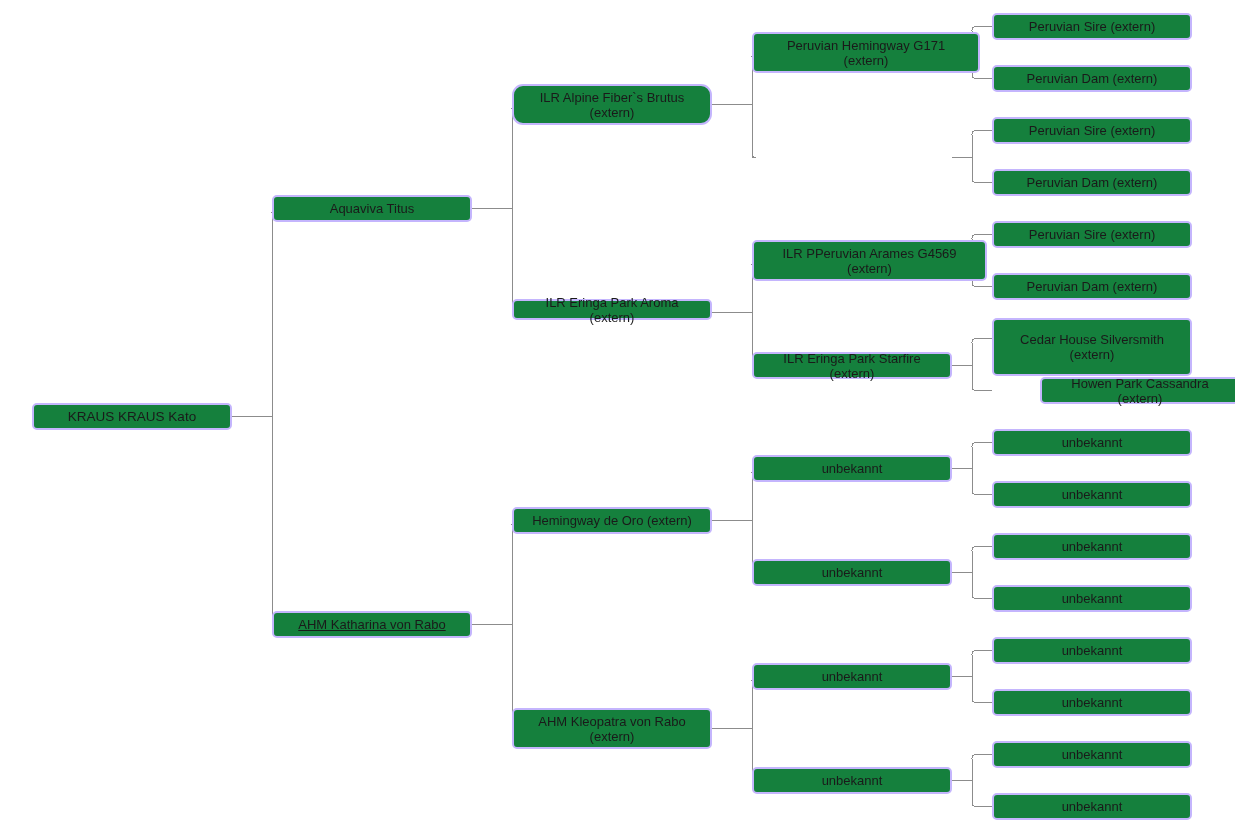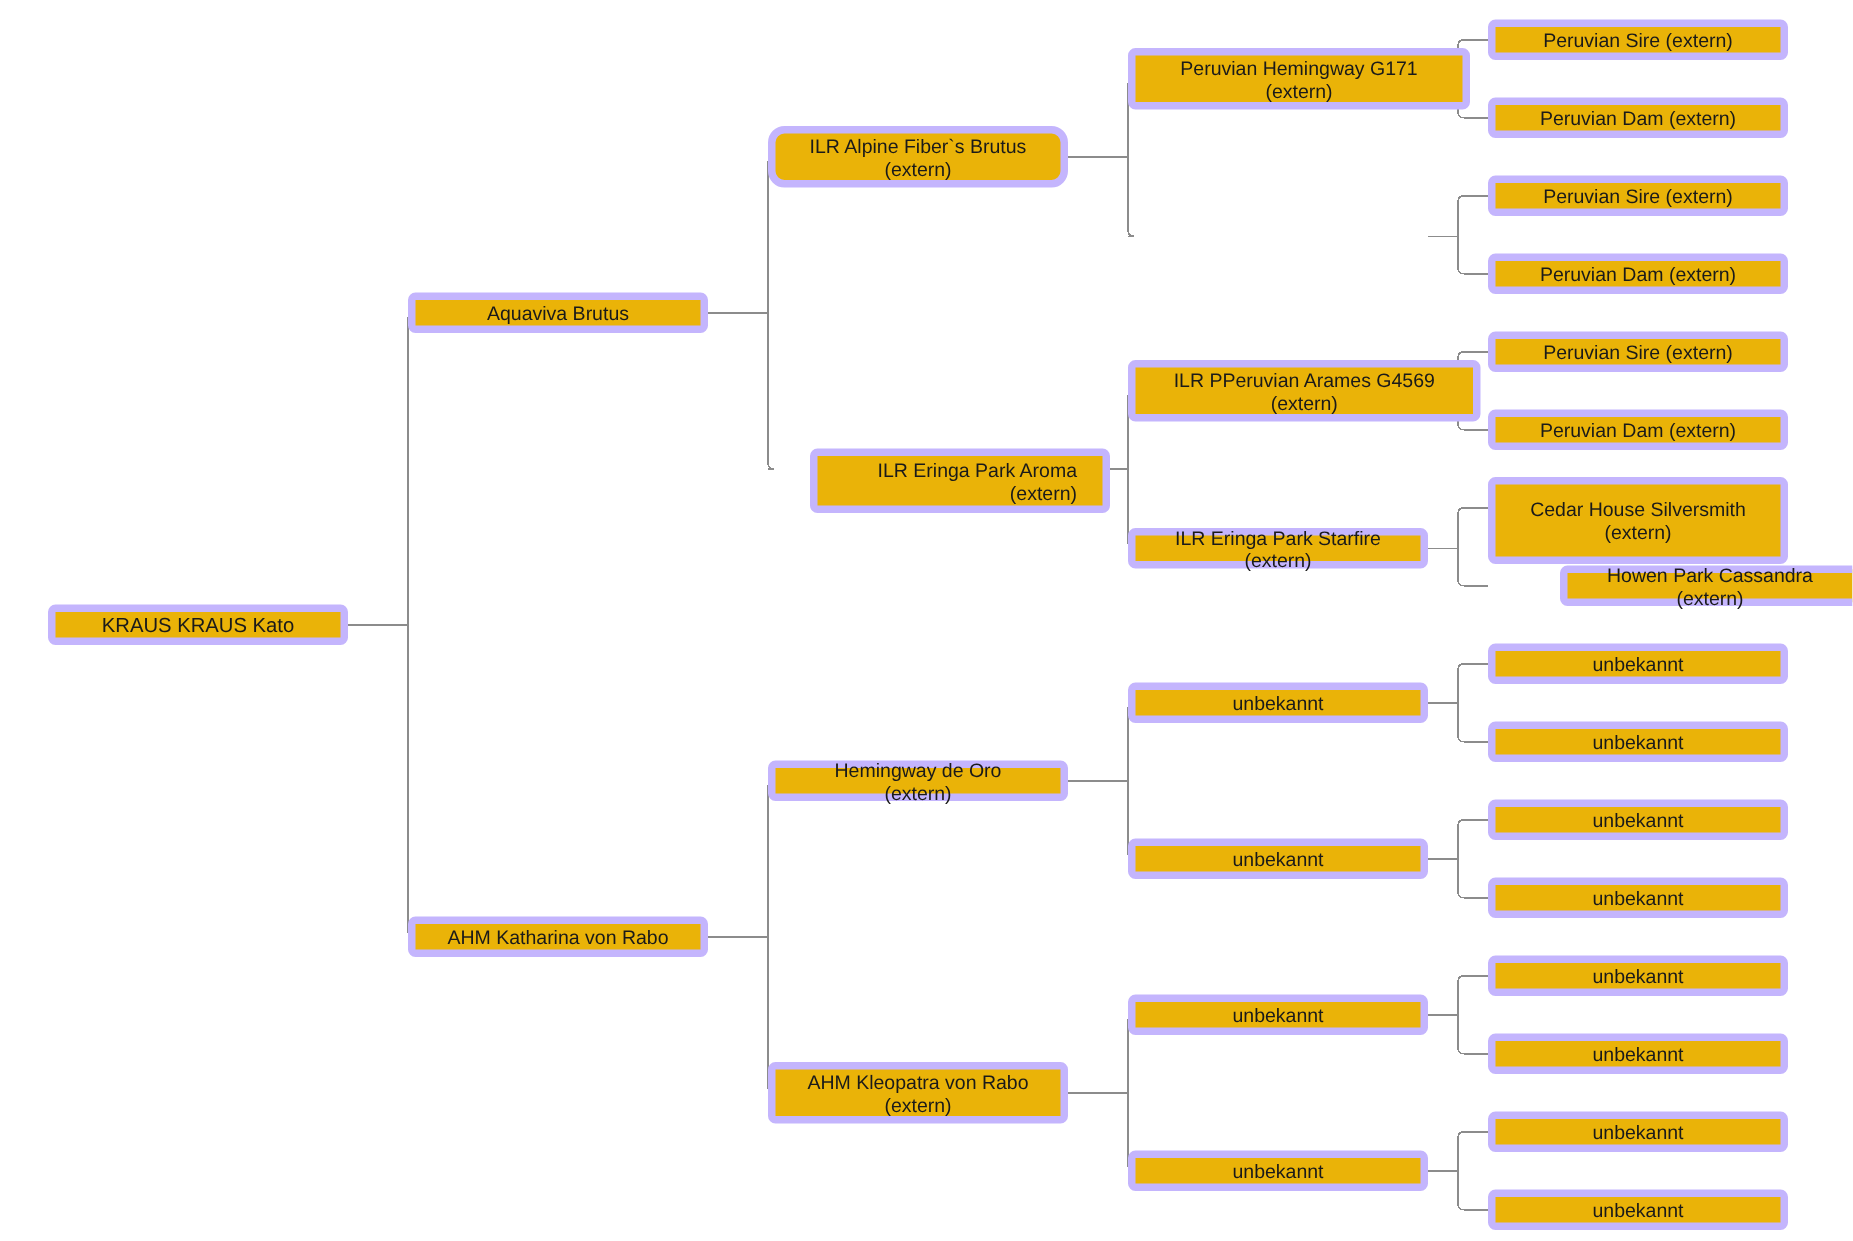--- a/index.html
+++ b/index.html
@@ -23,23 +23,23 @@
     position: absolute;
     left: 0;
     top: 0;
     width: 1235px;
     height: 827px;
     pointer-events: none;
   }
   .node {
     position: absolute;
     box-sizing: border-box;
-    border: 5px solid #c4b5fd;
+    border: 2px solid #c4b5fd;
     border-radius: 5px;
-    background: #eab308;
+    background: #15803d;
     color: #1a1a1a;
     font-size: 13px;
     line-height: 15px;
     text-align: center;
     display: flex;
     align-items: center;
     justify-content: center;
     padding: 2px 17px;
     white-space: pre-line;
     z-index: 2;
@@ -64,26 +64,26 @@
       <path d="M 952 260.5 H 972 M 972 260.5 V 238.5 Q 972 234.5 976 234.5 H 992 M 972 260.5 V 282.5 Q 972 286.5 976 286.5 H 992" fill="none" stroke="#8c8c8c" stroke-width="1" shape-rendering="crispEdges"></path>
       <path d="M 952 365.5 H 972 M 972 365.5 V 342.5 Q 972 338.5 976 338.5 H 992 M 972 365.5 V 386.5 Q 972 390.5 976 390.5 H 992" fill="none" stroke="#8c8c8c" stroke-width="1" shape-rendering="crispEdges"></path>
       <path d="M 952 468.5 H 972 M 972 468.5 V 446.5 Q 972 442.5 976 442.5 H 992 M 972 468.5 V 490.5 Q 972 494.5 976 494.5 H 992" fill="none" stroke="#8c8c8c" stroke-width="1" shape-rendering="crispEdges"></path>
       <path d="M 952 572.5 H 972 M 972 572.5 V 550.5 Q 972 546.5 976 546.5 H 992 M 972 572.5 V 594.5 Q 972 598.5 976 598.5 H 992" fill="none" stroke="#8c8c8c" stroke-width="1" shape-rendering="crispEdges"></path>
       <path d="M 952 676.5 H 972 M 972 676.5 V 654.5 Q 972 650.5 976 650.5 H 992 M 972 676.5 V 698.5 Q 972 702.5 976 702.5 H 992" fill="none" stroke="#8c8c8c" stroke-width="1" shape-rendering="crispEdges"></path>
       <path d="M 952 780.5 H 972 M 972 780.5 V 758.5 Q 972 754.5 976 754.5 H 992 M 972 780.5 V 802.5 Q 972 806.5 976 806.5 H 992" fill="none" stroke="#8c8c8c" stroke-width="1" shape-rendering="crispEdges"></path>
     </svg>
 
   <div class="node gen0" style="left: 32px; top: 403px; width: 200px; height: 27px;">KRAUS KRAUS Kato</div>
 
-  <div class="node" style="left: 272px; top: 195px; width: 200px; height: 27px;">Aquaviva Brutus</div>
-  <div class="node" style="left: 272px; top: 611px; width: 200px; height: 27px;">AHM Katharina von Rabo</div>
+  <div class="node" style="left: 272px; top: 195px; width: 200px; height: 27px;">Aquaviva Titus</div>
+  <div class="node" style="left: 272px; top: 611px; width: 200px; height: 27px; text-decoration: underline;">AHM Katharina von Rabo</div>
 
   <div class="node" style="left: 512px; top: 84px; width: 200px; height: 41px; border-radius: 11px;">ILR Alpine Fiber`s Brutus
 (extern)</div>
-  <div class="node" style="left: 540px; top: 299px; width: 200px; height: 43px; text-align: right;">ILR Eringa Park Aroma (extern)</div>
+  <div class="node" style="left: 512px; top: 299px; width: 200px; height: 21px;">ILR Eringa Park Aroma (extern)</div>
   <div class="node" style="left: 512px; top: 507px; width: 200px; height: 27px;">Hemingway de Oro (extern)</div>
   <div class="node" style="left: 512px; top: 708px; width: 200px; height: 41px;">AHM Kleopatra von Rabo
 (extern)</div>
 
   <div class="node" style="left: 752px; top: 32px; width: 228px; height: 41px;">Peruvian Hemingway G171
 (extern)</div>
   <div class="node" style="left: 752px; top: 240px; width: 235px; height: 41px;">ILR PPeruvian Arames G4569
 (extern)</div>
   <div class="node" style="left: 752px; top: 352px; width: 200px; height: 27px;">ILR Eringa Park Starfire (extern)</div>
   <div class="node" style="left: 752px; top: 455px; width: 200px; height: 27px;">unbekannt</div>

